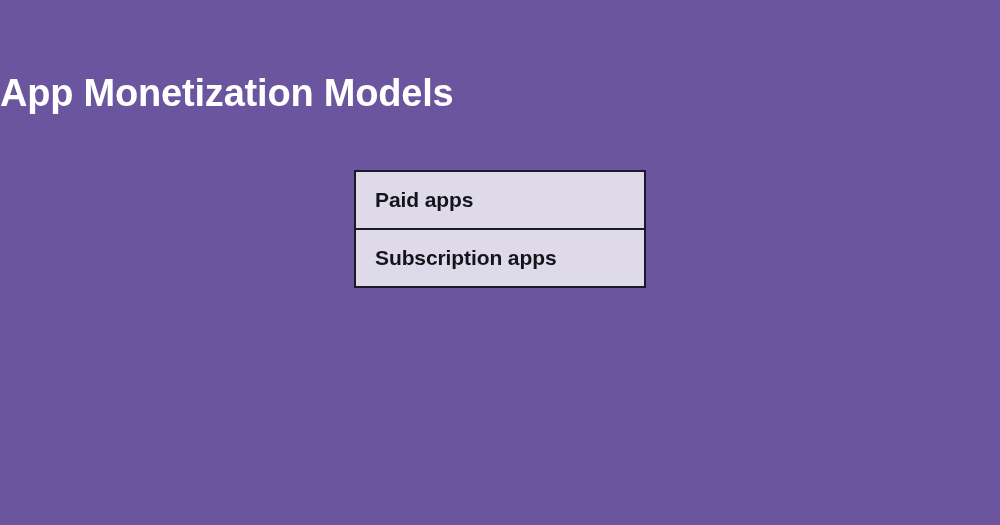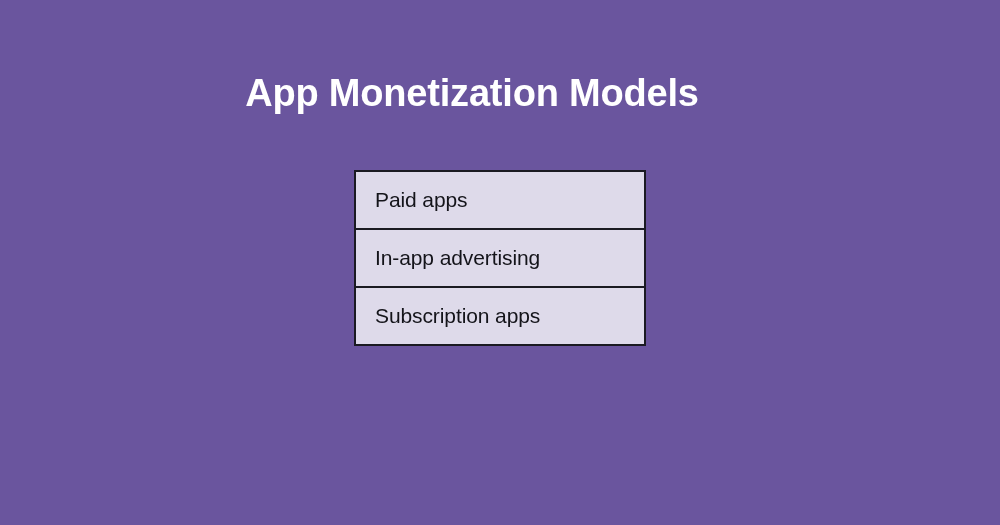--- a/index.html
+++ b/index.html
@@ -18,21 +18,20 @@
     width: 1000px;
     height: 525px;
     background: #6a559e;
     box-sizing: border-box;
   }
   .slide-title {
     position: absolute;
     top: 70px;
     left: 0;
     width: 944px;
-    text-align: center;
     color: #ffffff;
     font-size: 38px;
     font-weight: bold;
     letter-spacing: -0.2px;
     line-height: 46px;
     white-space: nowrap;
   }
   .list-table {
     position: absolute;
     left: 354px;
@@ -41,42 +40,39 @@
     border-collapse: collapse;
     table-layout: fixed;
   }
   .list-table td {
     height: 56px;
     background: #dedaea;
     border: 2px solid #1a1a22;
     padding: 0 0 0 19px;
     color: #14141a;
     font-size: 21px;
-    font-weight: normal;
+    font-weight: bold;
     line-height: 26px;
     letter-spacing: -0.1px;
     vertical-align: middle;
     white-space: nowrap;
     overflow: hidden;
   }
 </style>
 </head>
 <body>
 
 <div class="slide">
 
   <div class="slide-title">App Monetization Models</div>
 
   <table class="list-table">
     <tbody>
       <tr>
         <td>Paid apps</td>
       </tr>
       <tr>
-        <td>In-app advertising</td>
-      </tr>
-      <tr>
         <td>Subscription apps</td>
       </tr>
     </tbody>
   </table>
 
 </div>
 
 </body></html>

